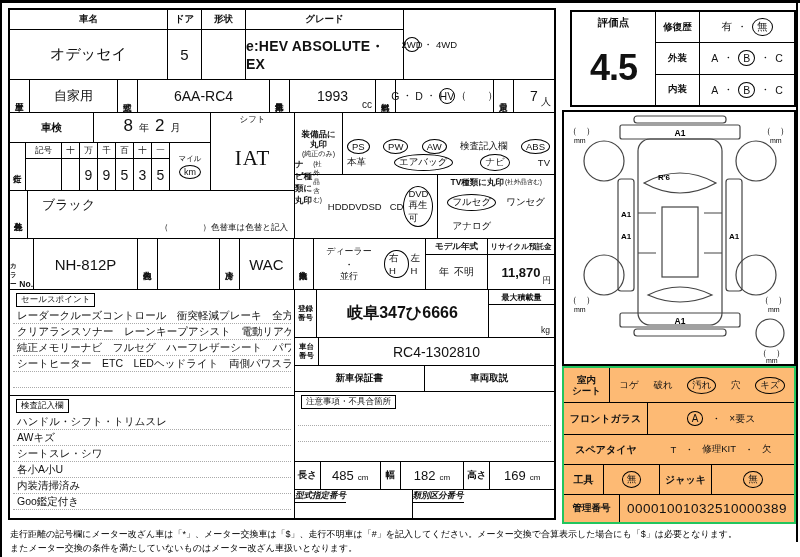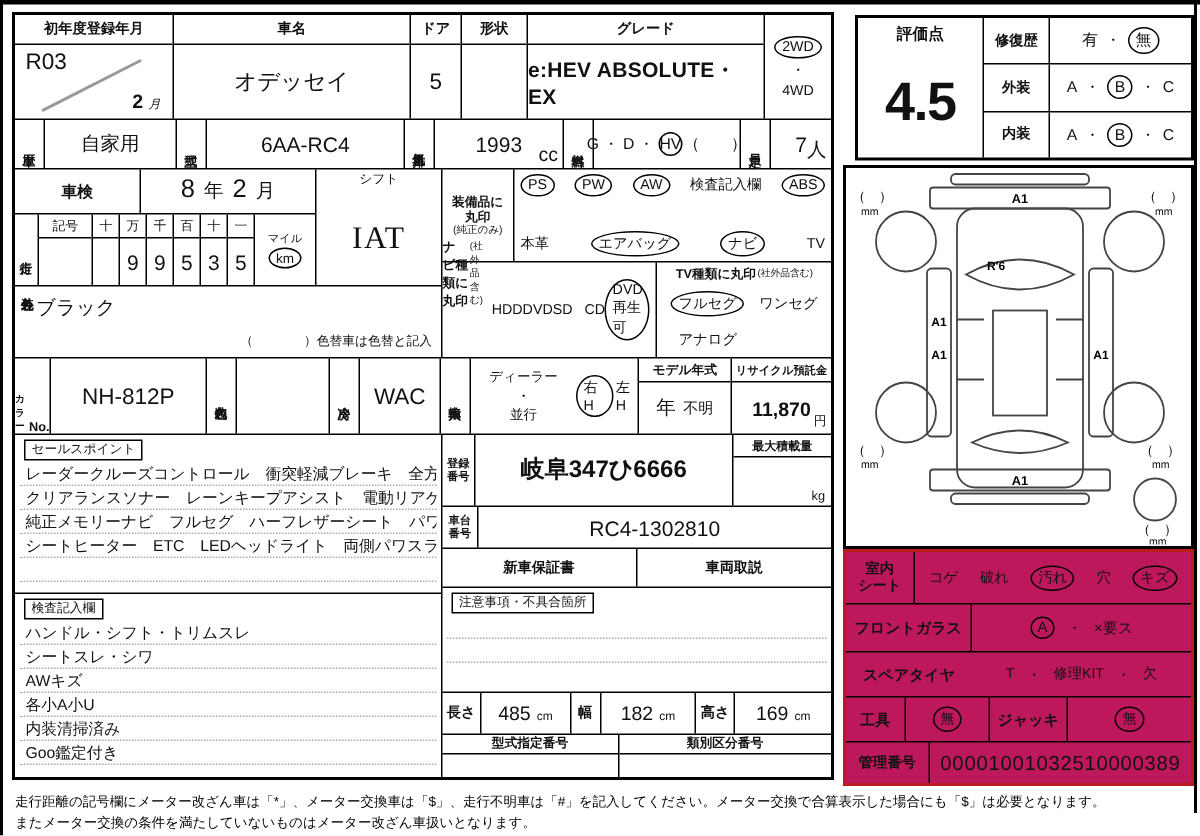--- a/index.html
+++ b/index.html
@@ -5,32 +5,32 @@
   * { box-sizing: border-box; margin: 0; padding: 0; }
   html,body { width:800px; height:557px; }
   body { background:#f5f5f5; }
   .sheet { position:relative; width:800px; height:557px; background:#fff;
            font-family:"Liberation Sans","DejaVu Sans",sans-serif; color:#111; overflow:hidden; }
   .edge-top{position:absolute;left:0;top:0;width:800px;height:3px;background:#000;}
   .edge-left{position:absolute;left:0;top:0;width:2px;height:557px;background:#000;}
   .edge-right{position:absolute;left:796px;top:0;width:2px;height:542px;background:#000;}
   .br{border-right:1px solid #000;}
   .vt{writing-mode:vertical-rl;text-orientation:upright;font-size:8.5px;font-weight:bold;letter-spacing:0px;line-height:1;}
-  .unit{font-size:13px;} .dot{font-size:10px;padding:0 2px;}
+  .unit{font-size:10px;} .dot{font-size:10px;padding:0 2px;}
   .circ{display:inline-flex;align-items:center;justify-content:center;border:1.5px solid #000;border-radius:50%;padding:1px 4px;min-width:16px;min-height:14px;}
 
   .ltable{position:absolute;left:8px;top:8px;width:548px;height:512px;border:2px solid #000;display:flex;flex-direction:column;background:#fff;}
 
   
   .row1{display:flex;height:72px;border-bottom:1px solid #000;}
   .h-col{display:flex;flex-direction:column;border-right:1px solid #000;}
   .lbl-row{height:20px;border-bottom:1px solid #000;display:flex;align-items:center;justify-content:center;font-size:9.5px;font-weight:bold;}
   .val-row{flex:1;display:flex;align-items:center;justify-content:center;font-size:15px;}
   .w-date{width:106px;} .w-name{width:158px;} .w-door{width:34px;} .w-shape{width:44px;} .w-grade{width:158px;}
-  .w-drive{width:44px;border-right:none;display:flex;flex-direction:column;align-items:center;justify-content:center;gap:1px;font-size:9.5px;}
+  .w-drive{width:44px;border-right:none;display:flex;flex-direction:row;align-items:center;gap:1px;font-size:9.5px;}
   .date-val{position:relative;display:block;}
   .reg-era{position:absolute;left:7px;top:3px;font-size:15px;}
   .slash{position:absolute;left:14px;top:26px;width:74px;height:1.5px;background:#999;transform:rotate(-27deg);}
   .reg-month{position:absolute;right:8px;bottom:4px;font-size:13px;}
   .reg-month .unit{font-size:8px;}
   .grade-val{font-size:14px;font-weight:bold;letter-spacing:0.2px;}
 
   
   .row2{display:flex;height:34px;border-bottom:1px solid #000;}
   .s-lbl{width:20px;border-right:1px solid #000;display:flex;align-items:center;justify-content:center;}
@@ -53,30 +53,30 @@
   .mil-lbl{width:16px;border-right:1px solid #000;display:flex;align-items:center;justify-content:center;}
   .mil-col{display:flex;flex-direction:column;border-right:1px solid #000;}
   .mc0{width:36px;} .mcn{width:18px;}
   .mh{height:16px;border-bottom:1px solid #000;display:flex;align-items:center;justify-content:center;font-size:8.5px;}
   .md{flex:1;display:flex;align-items:center;justify-content:center;font-size:14px;}
   .mil-unit{width:40px;display:flex;flex-direction:column;align-items:center;justify-content:center;gap:1px;}
   .mil-unit .m1{font-size:7.5px;} .mil-unit .m2{font-size:9px;}
   .shiftbox{width:84px;border-left:1px solid #000;display:flex;flex-direction:column;}
   .shift-lbl{height:14px;display:flex;align-items:center;justify-content:center;font-size:8.5px;}
   .shift-val{flex:1;display:flex;align-items:center;justify-content:center;font-size:21px;font-family:"Liberation Serif","DejaVu Serif",serif;letter-spacing:1px;}
-  .bcolor{display:flex;height:47px;flex-direction:column;}
+  .bcolor{display:flex;height:47px;}
   .bc-lbl{width:18px;border-right:1px solid #000;display:flex;align-items:center;justify-content:center;}
   .bc-body{flex:1;position:relative;}
   .bc-val{position:absolute;left:14px;top:5px;font-size:13px;}
   .bc-note{position:absolute;right:6px;bottom:4px;font-size:8.5px;}
   .r3r{width:260px;border-left:1px solid #000;display:flex;flex-direction:column;}
   .equip{display:flex;height:62px;border-bottom:1px solid #000;}
   .eq-lbl{width:48px;border-right:1px solid #000;display:flex;flex-direction:column;align-items:center;justify-content:center;line-height:1.25;}
   .eq-lbl b{font-size:8.5px;} .eq-lbl i{font-size:7px;font-style:normal;}
-  .eq-opts{flex:1;display:flex;flex-direction:column;justify-content:space-between;padding:3px 4px;}
+  .eq-opts{flex:1;display:flex;flex-direction:column;justify-content:flex-end;padding:3px 4px;}
   .opt-row{display:flex;justify-content:space-between;align-items:center;font-size:9.5px;}
   .navtv{display:flex;height:63px;}
   .navb{width:144px;border-right:1px solid #000;display:flex;flex-direction:row;}
   .tvb{width:116px;display:flex;flex-direction:column;}
   .nt-h{height:15px;display:flex;align-items:center;justify-content:center;gap:1px;}
   .nt-h b{font-size:8.5px;} .nt-h i{font-size:6.5px;font-style:normal;}
   .nt-r{flex:1;display:flex;align-items:center;justify-content:space-around;font-size:9.5px;padding:0 4px;}
 
   
   .row4{display:flex;height:52px;border-bottom:1px solid #000;}
@@ -119,40 +119,40 @@
   .cha-val{flex:1;display:flex;align-items:center;justify-content:center;font-size:14px;}
   .r5c{height:26px;border-bottom:1px solid #000;display:flex;}
   .doc-cell{width:130px;display:flex;align-items:center;justify-content:center;font-size:9.5px;font-weight:bold;}
   .r5d{height:70px;border-bottom:1px solid #000;display:flex;flex-direction:column;padding:0 3px;}
   .dline{height:16px;border-bottom:1px dotted #aaa;}
   .r5e{height:28px;border-bottom:1px solid #000;display:flex;}
   .d-lbl{border-right:1px solid #000;display:flex;align-items:center;justify-content:center;font-size:9.5px;font-weight:bold;}
   .d-val{border-right:1px solid #000;display:flex;align-items:baseline;justify-content:center;gap:4px;padding-top:6px;font-size:13px;}
   .d-val .unit{font-size:8px;}
   .r5f{height:28px;display:flex;}
-  .tn-col{display:flex;flex-direction:column;}
+  .tn-col{display:flex;font-style:italic;}
   .tn-col .hd{height:13px;border-bottom:1px solid #000;display:flex;align-items:center;justify-content:center;font-size:8.5px;font-weight:bold;}
   .tn-col .vl{flex:1;}
 
   
   .eval{position:absolute;left:570px;top:10px;width:226px;height:97px;border:2.5px solid #000;display:flex;background:#fff;}
   .ev-score{width:84px;border-right:1.5px solid #000;display:flex;flex-direction:column;align-items:center;}
   .ev-score .hd{height:22px;display:flex;align-items:center;font-size:10.5px;font-weight:bold;}
   .ev-score .sc{flex:1;display:flex;align-items:center;font-size:36px;font-weight:bold;letter-spacing:-1px;padding-bottom:4px;}
   .ev-grid{flex:1;display:flex;flex-direction:column;}
   .ev-row{flex:1;display:flex;}
   .ev-row + .ev-row{border-top:1px solid #000;}
   .ev-lbl{width:44px;border-right:1px solid #000;display:flex;align-items:center;justify-content:center;font-size:9.5px;font-weight:bold;}
   .ev-opts{flex:1;display:flex;align-items:center;justify-content:center;gap:3px;font-size:10.5px;}
 
   .diagram{position:absolute;left:562px;top:110px;width:234px;height:256px;border:2px solid #000;background:#fff;display:flex;align-items:center;justify-content:center;}
   .diagram svg{display:block;}
   .diagram text{font-family:"Liberation Sans","DejaVu Sans",sans-serif;fill:#000;}
 
-  .rpanel{position:absolute;left:562px;top:366px;width:234px;border:2px solid #b91c1c;background:#be185d;}
+  .rpanel{position:absolute;left:562px;top:366px;width:234px;border:2px solid #22c55e;background:#fdba74;}
   .rrow{display:flex;align-items:stretch;}
   .rrow + .rrow{border-top:1px solid #000;}
   .seatrow{height:34px;} .wsrow{height:32px;} .sprow{height:30px;} .tlrow{height:30px;} .mgrow{height:28px;}
   .seat-lbl{width:46px;border-right:1px solid #000;display:flex;flex-direction:column;align-items:center;justify-content:center;font-size:9.5px;font-weight:bold;line-height:1.2;}
   .seat-opts{flex:1;display:flex;align-items:center;justify-content:space-around;font-size:9.5px;padding:0 2px;}
   .ws-lbl{width:84px;border-right:1px solid #000;display:flex;align-items:center;justify-content:center;font-size:10px;font-weight:bold;}
   .ws-opts{flex:1;display:flex;align-items:center;justify-content:center;gap:6px;font-size:10px;}
   .sp-lbl{width:84px;display:flex;align-items:center;justify-content:center;font-size:10px;font-weight:bold;}
   .sp-opts{flex:1;display:flex;align-items:center;justify-content:center;gap:6px;font-size:9.5px;}
   .tl-lbl{width:40px;border-right:1px solid #000;display:flex;align-items:center;justify-content:center;font-size:10px;font-weight:bold;}
@@ -168,28 +168,20 @@
 <body>
 
 <div class="sheet">
   <div class="edge-top"></div>
   <div class="edge-left"></div>
   <div class="edge-right"></div>
 
   <div class="ltable">
 
     <div class="row1">
-      <div class="h-col w-date">
-        <div class="lbl-row">初年度登録年月</div>
-        <div class="val-row date-val">
-          <span class="reg-era">R03</span>
-          <span class="slash"></span>
-          <span class="reg-month"><b>2</b> <i class="unit">月</i></span>
-        </div>
-      </div>
       <div class="h-col w-name">
         <div class="lbl-row">車名</div>
         <div class="val-row">オデッセイ</div>
       </div>
       <div class="h-col w-door">
         <div class="lbl-row">ドア</div>
         <div class="val-row">5</div>
       </div>
       <div class="h-col w-shape">
         <div class="lbl-row">形状</div>
@@ -412,22 +404,22 @@
           <span class="tab">セールスポイント</span>
           <div class="sline">レーダークルーズコントロール　衝突軽減ブレーキ　全方位カメラ</div>
           <div class="sline">クリアランスソナー　レーンキープアシスト　電動リアゲート</div>
           <div class="sline">純正メモリーナビ　フルセグ　ハーフレザーシート　パワーシート</div>
           <div class="sline">シートヒーター　ETC　LEDヘッドライト　両側パワスラ</div>
           <div class="sline"></div>
         </div>
         <div class="inspectbox">
           <span class="tab">検査記入欄</span>
           <div class="sline">ハンドル・シフト・トリムスレ</div>
+          <div class="sline">AWキズ</div>
           <div class="sline">シートスレ・シワ</div>
-          <div class="sline">AWキズ</div>
           <div class="sline">各小A小U</div>
           <div class="sline">内装清掃済み</div>
           <div class="sline">Goo鑑定付き</div>
         </div>
       </div>
       <div class="r5r">
         <div class="r5a">
           <div class="reg-lbl">
               <span class="lbl22">登録番号</span>
             </div>

